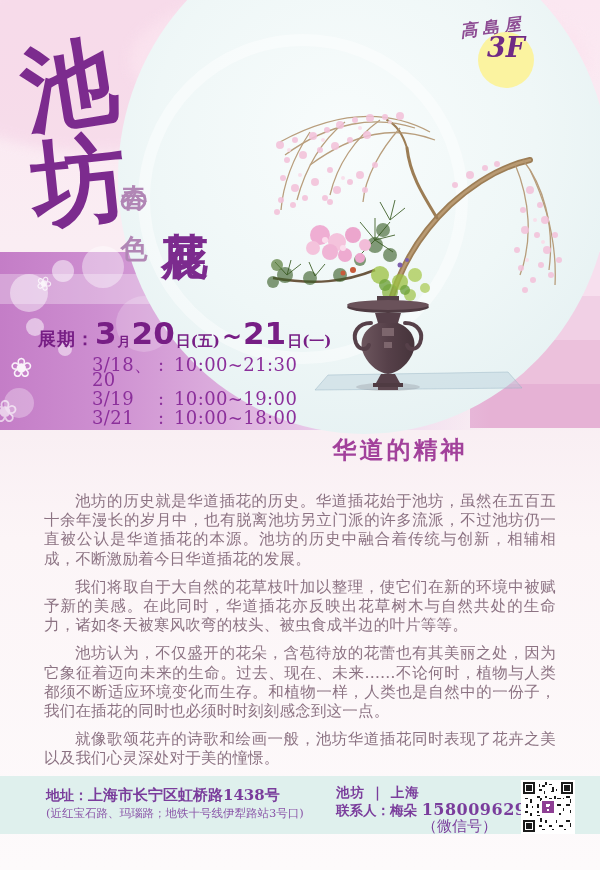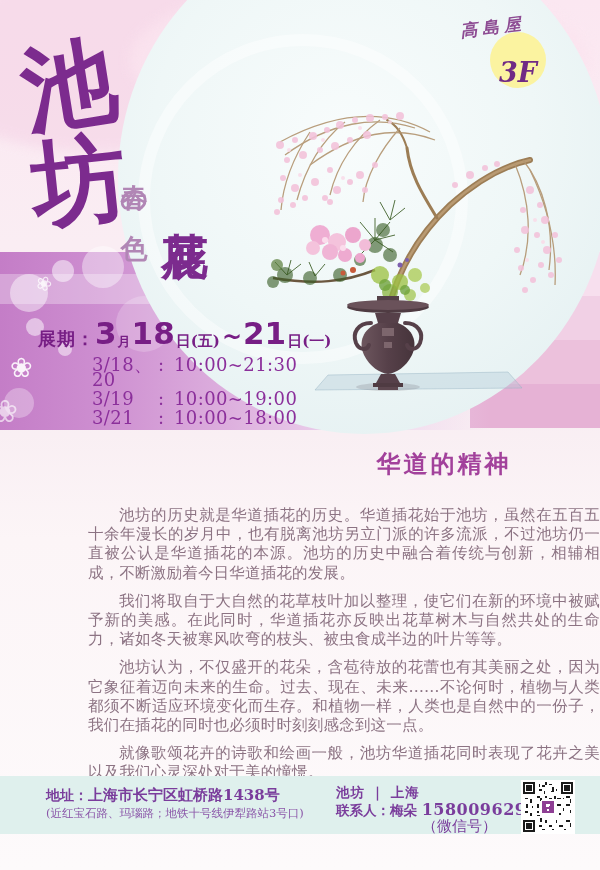--- a/index.html
+++ b/index.html
@@ -40,22 +40,22 @@
     position:absolute;left:118px;top:-78px;width:492px;height:512px;border-radius:50%;z-index:4;
     background:radial-gradient(circle at 46% 42%, #f8fcfc 0%, #eff7f7 48%, #e7f2f3 76%, rgba(229,241,242,.85) 90%, rgba(229,241,242,0) 100%);
   }
   .ring{position:absolute;left:138px;top:34px;width:330px;height:330px;border-radius:50%;
     border:12px solid rgba(255,255,255,.45);z-index:5;box-sizing:border-box;}
   .arrangement{position:absolute;left:225px;top:70px;width:350px;height:330px;z-index:6;}
   
   .badge{position:absolute;left:452px;top:10px;width:120px;height:95px;z-index:7;}
   .badge-store{position:absolute;left:8px;top:6px;font-size:17px;font-weight:bold;color:#8d4b93;
     letter-spacing:5px;transform:rotate(-7deg);font-style:italic;}
-  .badge-circle{position:absolute;left:38px;top:22px;width:56px;height:56px;border-radius:50%;
-    background:#fbf3a0;display:flex;align-items:flex-end;justify-content:center;}
+  .badge-circle{position:absolute;left:26px;top:22px;width:56px;height:56px;border-radius:50%;
+    background:#fbf3a0;display:flex;align-items:flex-start;justify-content:center;}
   .badge-circle span{font-size:27px;font-style:italic;font-weight:bold;color:#702a85;}
   
   .calli{position:absolute;left:22px;top:38px;z-index:7;color:#7c2b8e;}
   .calli-char{font-size:94px;line-height:.98;font-weight:bold;transform:rotate(-9deg);}
   .calli .c2{margin-left:10px;margin-top:4px;transform:rotate(-6deg);}
   .season{position:absolute;left:116px;top:164px;z-index:7;writing-mode:vertical-rl;
     font-size:27px;letter-spacing:9px;color:#b186b5;font-weight:bold;}
   .event-title{position:absolute;left:154px;top:194px;z-index:7;writing-mode:vertical-rl;
     font-size:47px;letter-spacing:5px;color:#7c2b8e;font-weight:bold;}
   
@@ -65,21 +65,21 @@
   .sched-label{font-size:18px;letter-spacing:1px;}
   .d-big{font-size:31px;font-family:"DejaVu Sans","Liberation Sans",sans-serif;}
   .d-unit{font-size:13px;margin:0 1px;}
   .d-unit2{font-size:15px;margin:0 1px;}
   .d-sep{font-size:24px;margin:0 1px;font-family:"DejaVu Sans",sans-serif;}
   .sched-rows{position:absolute;left:92px;top:357px;color:#8b2f9b;}
   .srow{display:flex;font-size:18px;line-height:15.2px;margin-bottom:3.6px;letter-spacing:.4px;}
   .sdates{width:66px;}
   .scolon{width:16px;}
   
-  .article{position:absolute;left:44px;top:448px;width:512px;z-index:7;margin-left:44px;}
+  .article{position:absolute;left:44px;top:434px;width:512px;z-index:7;}
   .article h2{margin:0 0 26px 0;text-align:center;font-size:24px;letter-spacing:3px;
     color:#a2419b;font-weight:bold;transform:translateX(100px);width:312px;margin-left:100px;}
   .article p{margin:0 0 9px 0;font-size:15.5px;line-height:19.2px;color:#8c7383;
     text-indent:2em;text-align:justify;letter-spacing:.2px;}
   
   .footer-bar{position:absolute;left:0;top:776px;width:600px;height:58px;background:#dff0ed;z-index:7;}
   .f-left{position:absolute;left:46px;top:8px;color:#7a3d9c;}
   .f-line1{font-size:13.5px;font-weight:bold;line-height:17px;}
   .f-line2{font-size:14px;font-weight:bold;line-height:22px;}
   .f-line2 .num{font-size:15px;}
@@ -291,21 +291,21 @@
     <div class="calli-char c2">坊</div>
   </div>
   <div class="season">春の色</div>
   <div class="event-title">花展</div>
 
   <div class="schedule">
     <div class="sched-head">
       <span class="sched-label">展期：</span>
       <span class="d-big">3</span>
       <span class="d-unit">月</span>
-      <span class="d-big">18</span>
+      <span class="d-big">20</span>
       <span class="d-unit2">日(五)</span>
       <span class="d-sep">~</span>
       <span class="d-big">21</span>
       <span class="d-unit2">日(一)</span>
     </div>
     <div class="sched-rows">
       <div class="srow">
         <span class="sdates">3/18、20</span>
         <span class="scolon">:</span>
         <span class="stime">10:00~21:30</span>

